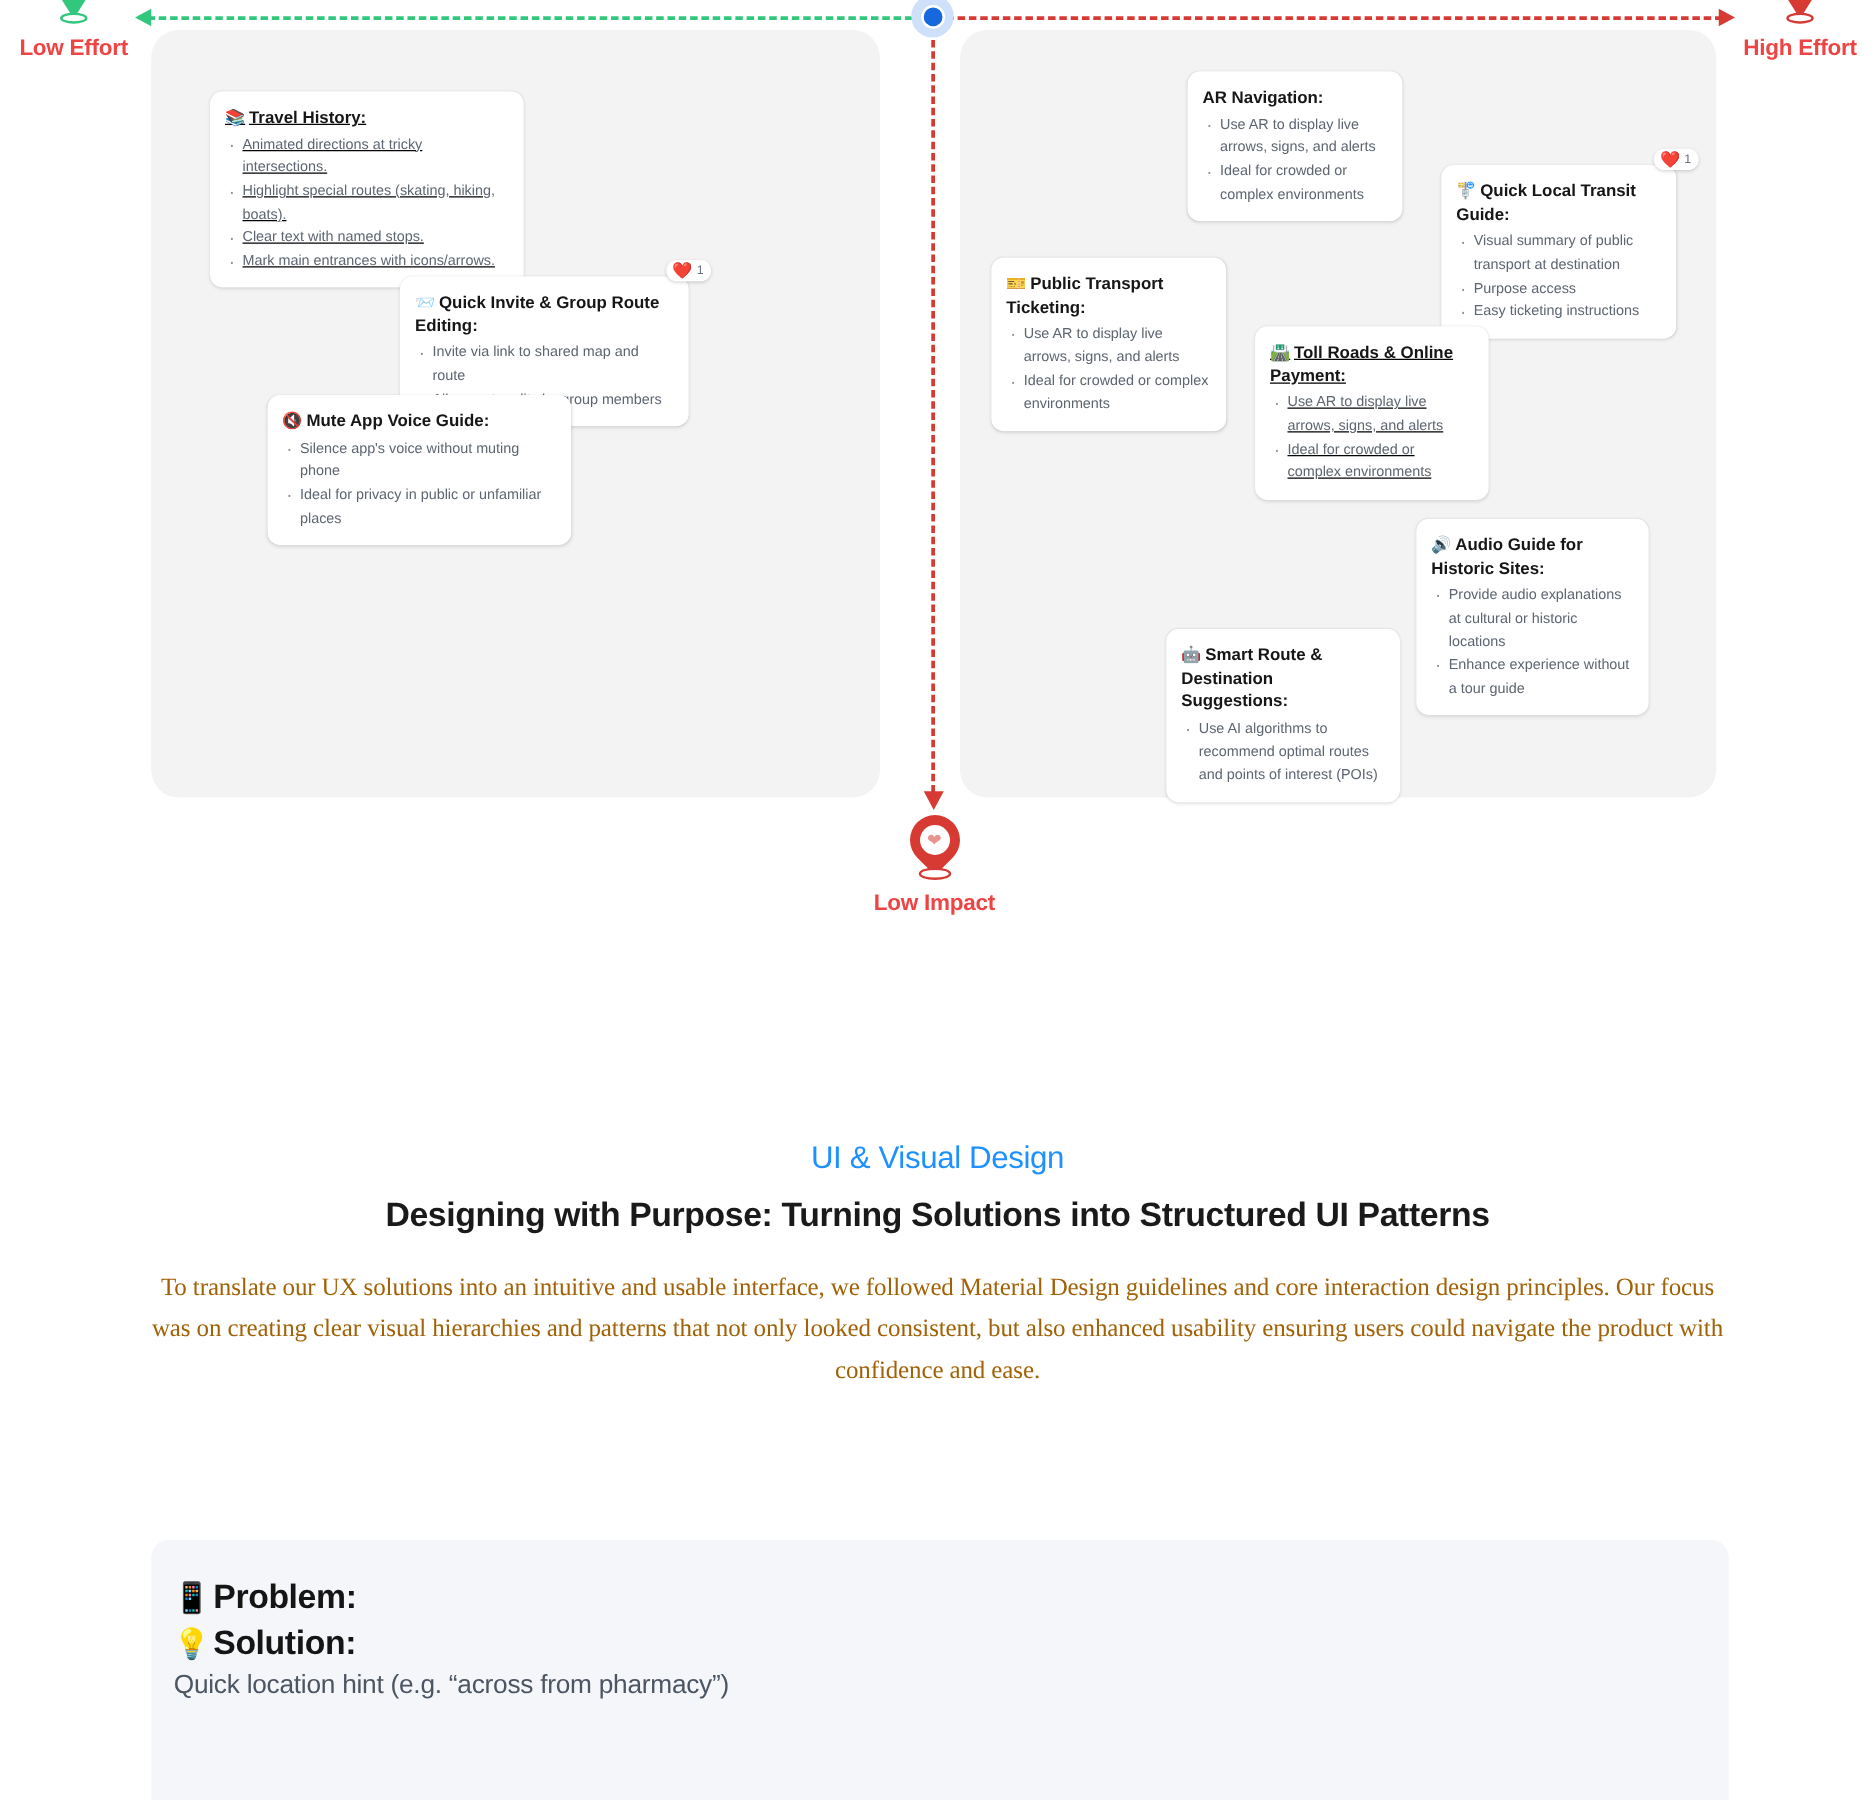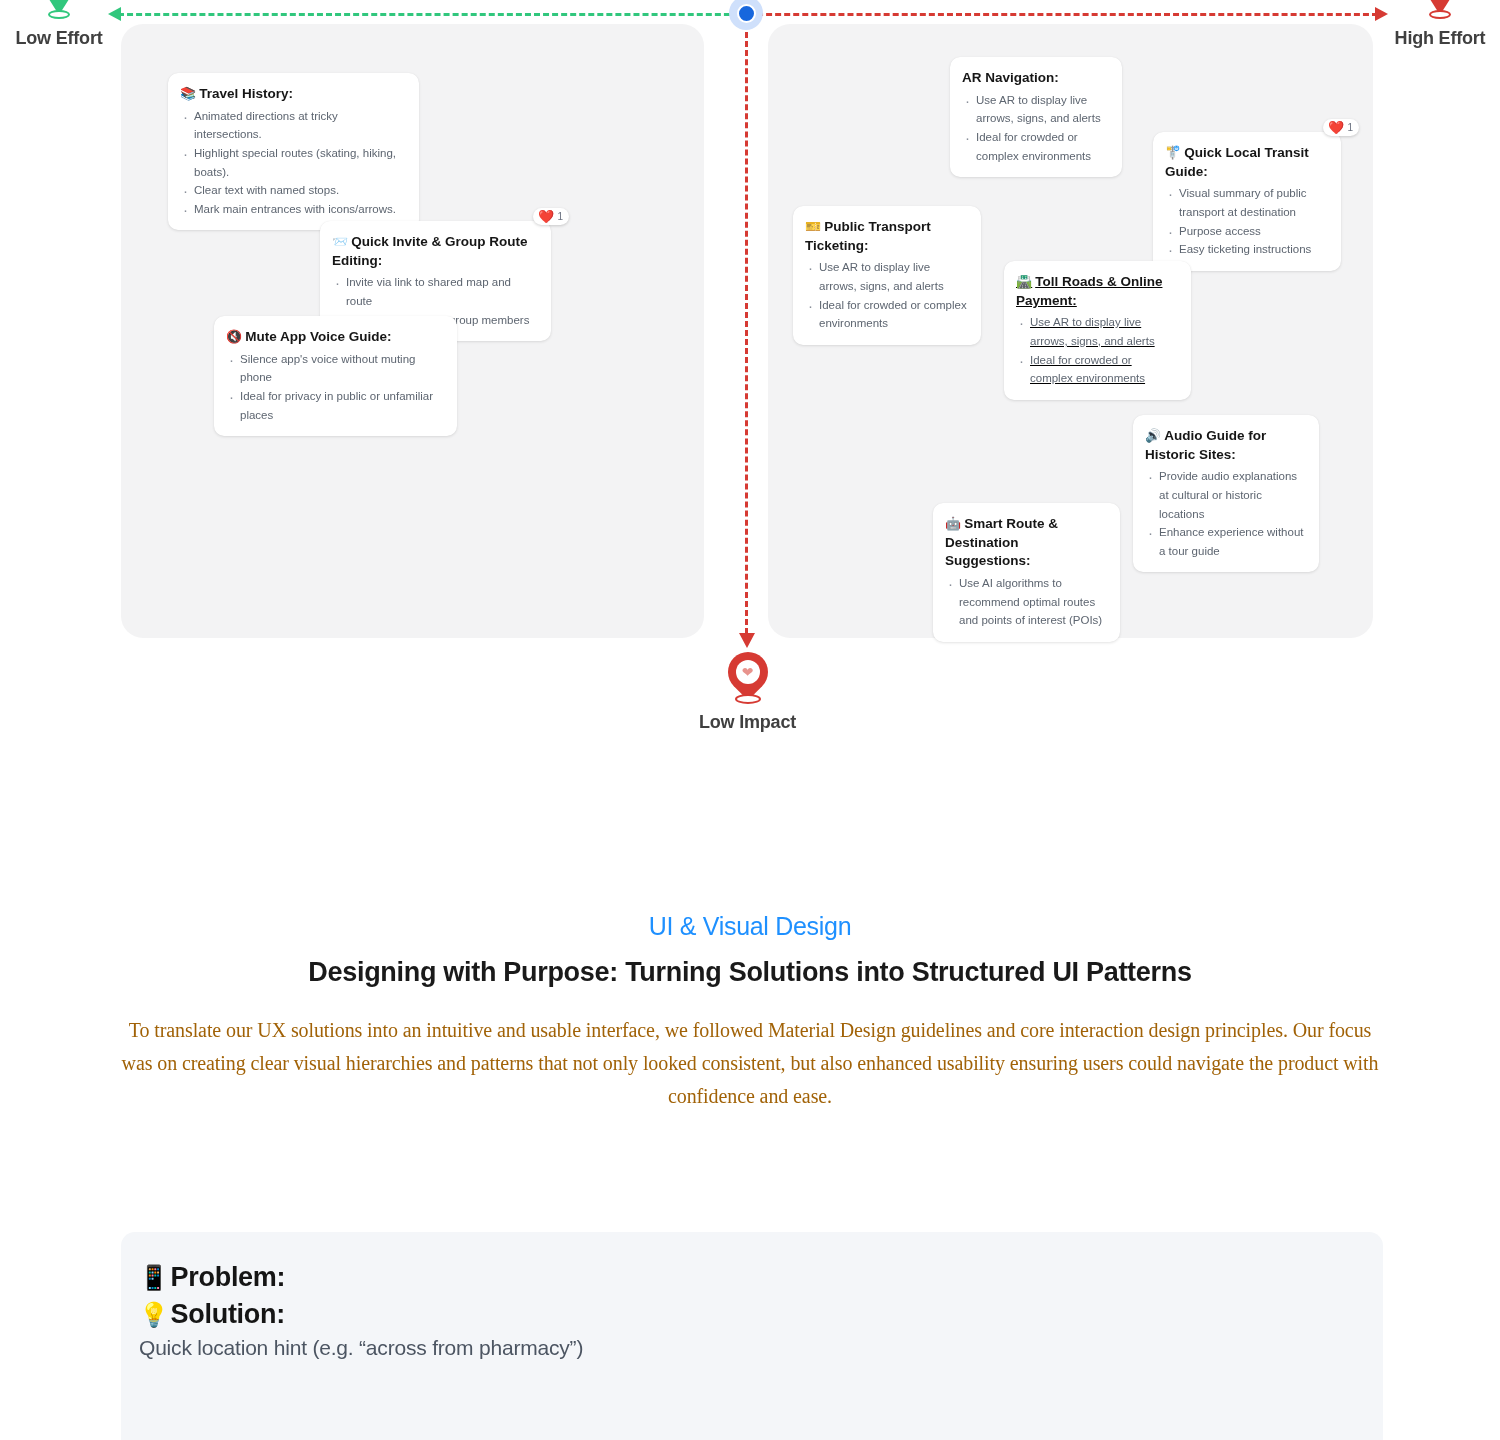--- a/index.html
+++ b/index.html
@@ -114,21 +114,21 @@
     background: #ffffff; border-radius: 50%;
     display: flex; align-items: center; justify-content: center;
     font-size: 14px; color: #e8938d; line-height: 1;
   }
   .pin-heart .pin-shadow {
     position: absolute; left: 12px; top: 42px; width: 26px; height: 10px;
     border: 2px solid #d63a33; border-radius: 50%; background: #ffffff;
   }
 
   .axis-label {
-    font-size: 18px; font-weight: bold; color: #404040;
+    font-size: 18px; font-weight: bold; color: #ef4444;
     margin-top: 4px; letter-spacing: -0.2px;
   }
 
   
   .idea-card {
     position: absolute;
     background: #ffffff;
     border-radius: 10px;
     box-shadow: 0 1px 3px rgba(0,0,0,0.11), 0 0 1px rgba(0,0,0,0.07);
     padding: 12px 14px 12px 12px;
@@ -238,21 +238,21 @@
 
   <div class="axis-marker" id="marker-low-impact">
     <div class="pin-heart">
       <div class="pin-body"></div>
       <div class="pin-hole">❤</div>
       <div class="pin-shadow"></div>
     </div>
     <div class="axis-label">Low Impact</div>
   </div>
 
-  <div class="idea-card" style="left:168px; top:73px; width:251px;">
+  <div class="idea-card" style="left:168px; top:73px; width:251px;text-decoration:underline;">
     <div class="card-title">
       <span class="emj">📚</span><span>Travel History:</span>
     </div>
     <ul class="card-list">
       <li>Animated directions at tricky intersections.</li>
       <li>Highlight special routes (skating, hiking, boats).</li>
       <li>Clear text with named stops.</li>
       <li>Mark main entrances with icons/arrows.</li>
     </ul>
   </div>

